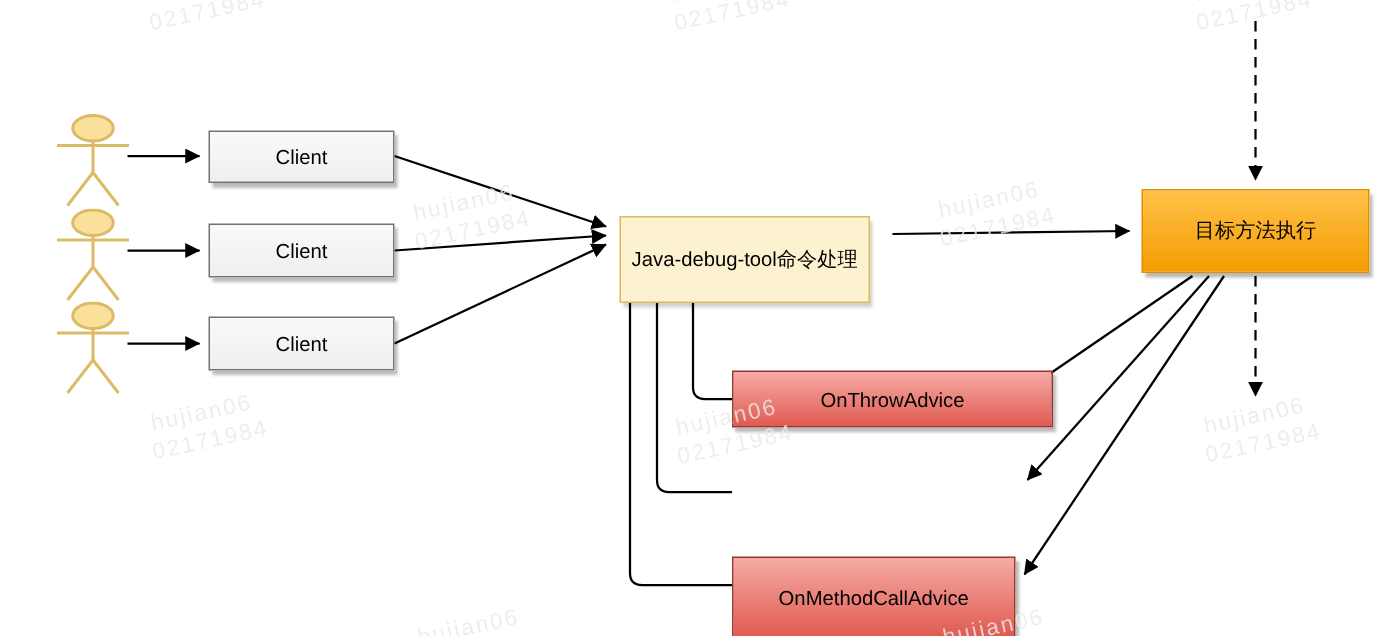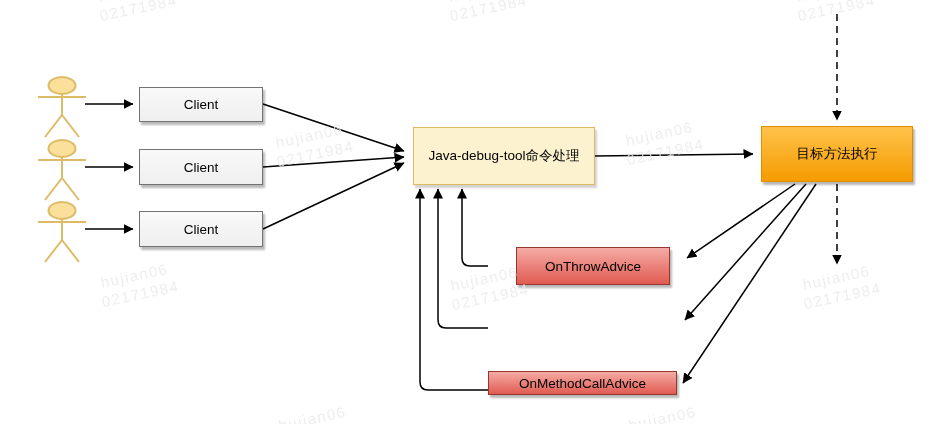--- a/index.html
+++ b/index.html
@@ -109,32 +109,32 @@
   <div class="node client" style="left:139px;top:87px;width:124px;height:35px">
     <span>Client</span>
   </div>
   <div class="node client" style="left:139px;top:149px;width:124px;height:36px">
     <span>Client</span>
   </div>
   <div class="node client" style="left:139px;top:211px;width:124px;height:36px">
     <span>Client</span>
   </div>
 
-  <div class="node processor" style="left:413px;top:127px;width:182px;height:58px">
+  <div class="node processor" style="left:413px;top:144px;width:167px;height:58px">
     <span>Java-debug-tool命令处理</span>
   </div>
 
   <div class="node target" style="left:761px;top:126px;width:152px;height:56px">
     <span>目标方法执行</span>
   </div>
 
-  <div class="node advice" style="left:516px;top:247px;width:154px;height:38px">
+  <div class="node advice" style="left:488px;top:247px;width:214px;height:38px">
     <span>OnThrowAdvice</span>
   </div>
-  <div class="node advice" style="left:488px;top:371px;width:189px;height:24px">
+  <div class="node advice" style="left:488px;top:371px;width:189px;height:54px">
     <span>OnMethodCallAdvice</span>
   </div>
 
   <div class="wm" style="left:100px;top:-21px">
     <span>hujian06</span>
     <span>02171984</span>
   </div>
   <div class="wm" style="left:450px;top:-21px">
     <span>hujian06</span>
     <span>02171984</span>

